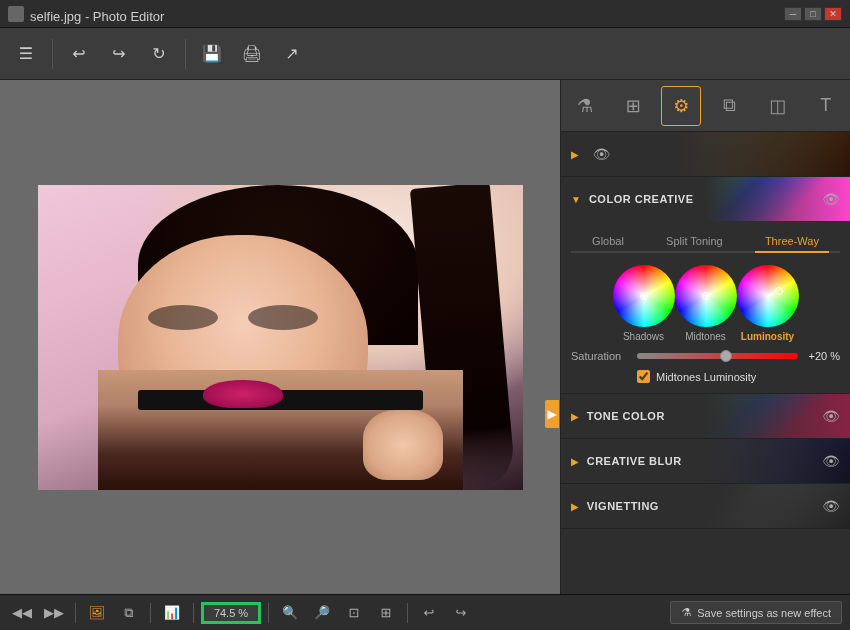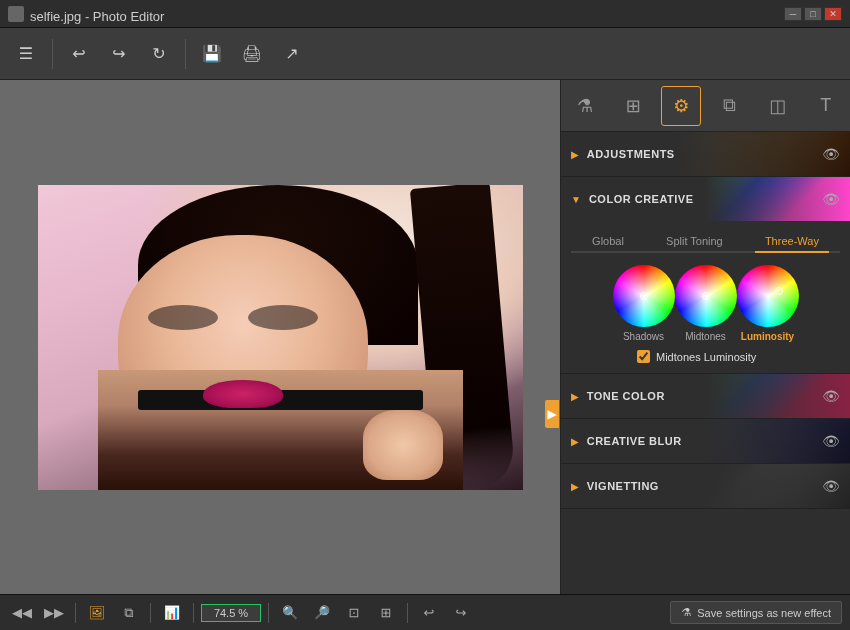--- a/index.html
+++ b/index.html
@@ -166,21 +166,21 @@
       display: flex; align-items: center; padding: 0 8px; gap: 4px;
       position: absolute; bottom: 0; left: 0; right: 0;
     }
     .status-btn {
       width: 28px; height: 24px; background: transparent; border: 1px solid transparent;
       display: flex; align-items: center; justify-content: center; color: #aaa; font-size: 13px;
       cursor: pointer; border-radius: 2px;
     }
     .status-btn.active { color: #f0a030; }
     .zoom-display {
-      background: #3c3c3c; border: 1px solid #22c55e; padding: 2px 6px;
+      background: #3c3c3c; border: 3px solid #22c55e; padding: 2px 6px;
       font-size: 11px; color: #ccc; min-width: 60px; text-align: center;
       cursor: pointer;
     }
     .status-sep { width: 1px; height: 20px; background: #555; margin: 0 3px; }
     .save-effect-btn {
       margin-left: auto; background: #3c3c3c; border: 1px solid #555;
       padding: 4px 10px; color: #ccc; font-size: 11px; cursor: pointer;
       display: flex; align-items: center; gap: 6px; border-radius: 2px;
     }
 
@@ -295,21 +295,20 @@
       <div class="panel-tab">⊞</div>
       <div class="panel-tab active">⚙</div>
       <div class="panel-tab">⧉</div>
       <div class="panel-tab">◫</div>
       <div class="panel-tab">T</div>
     </div>
 
     <div class="section">
       <div class="section-header gears-bg">
         <span class="arrow">▶</span>
-        <span class="label">ADJUSTMENTS</span>
         <span class="eye-icon">👁</span>
       </div>
     </div>
 
     <div class="section">
       <div class="section-header colors-bg">
         <span class="arrow" style="color:#f0a030">▼</span>
         <span class="label">COLOR CREATIVE</span>
         <span class="eye-icon">👁</span>
       </div>
@@ -341,20 +340,27 @@
           <div class="wheel-container active">
             <div class="color-wheel">
               <div class="wheel-dot" style="left:68%;top:42%;"></div>
             </div>
             <span class="wheel-label">Luminosity</span>
           </div>
 
         </div>
 
 
+        <div class="slider-row">
+          <span class="slider-label">Saturation</span>
+          <div class="slider-track sat-track">
+            <div class="slider-thumb" style="left:55%;background:#aaa;"></div>
+          </div>
+          <span class="slider-value">+20 %</span>
+        </div>
 
         <div class="preserve-row">
           <input type="checkbox" id="preserve-cb" checked="" style="">
           <label for="preserve-cb">Midtones Luminosity</label>
         </div>
 
       </div>
     </div>
 
     <div class="section">

